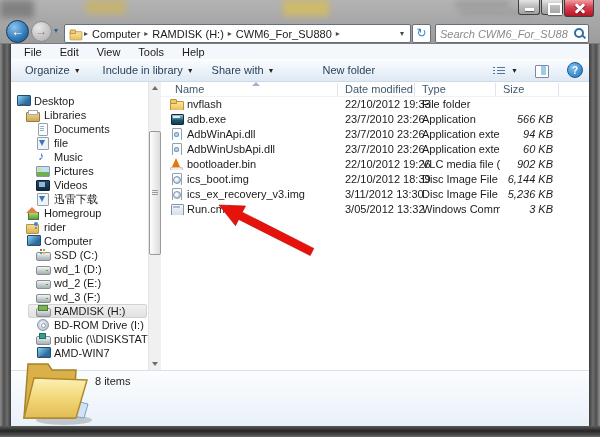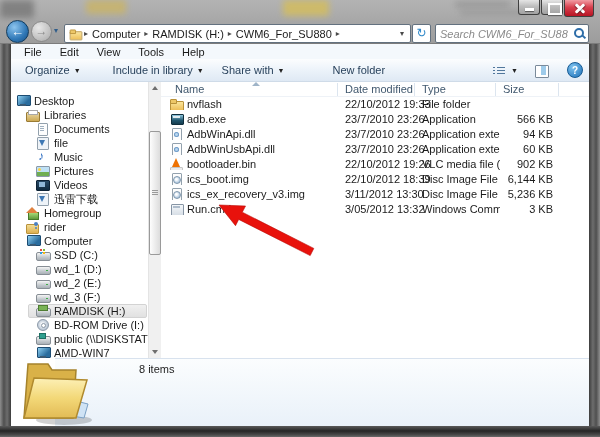--- a/index.html
+++ b/index.html
@@ -111,24 +111,24 @@
   .hdr-name { left:14px; } .hdr-date { left:184px; } .hdr-type { left:261px; } .hdr-size { left:342px; }
   .hdr-sep { position:absolute; top:1px; width:1px; height:13px; background:#dce5ef; }
   .sort-caret { position:absolute; left:91px; top:0; border-left:4px solid transparent;
     border-right:4px solid transparent; border-bottom:4px solid #9fb4c8; }
   .rows { position:absolute; left:0; top:15px; right:0; bottom:0; }
   .frow { position:relative; height:15px; }
   .cell { position:absolute; top:1px; white-space:nowrap; overflow:hidden; }
   .c-name { left:9px; display:flex; align-items:center; width:170px; }
   .c-name .lbl { padding-left:3px; }
   .c-date { left:184px; } .c-type { left:261px; width:78px; }
-  .c-size { left:312px; width:80px; text-align:right; }
-
-  
-  .details { height:68px; background:linear-gradient(#fbfdfe,#e9f1f9); border-top:1px solid #d8e2ee; position:relative;margin-left:44px; }
+  .c-size { left:312px; width:80px; text-align:right;font-style:italic; }
+
+  
+  .details { height:56px; background:linear-gradient(#fbfdfe,#e9f1f9); border-top:1px solid #d8e2ee; position:relative; }
   .items-count { position:absolute; left:84px; top:4px; color:#1e1e1e; }
   .big-folder { position:absolute; left:18px; top:358px; z-index:5; }
 
   
   .arrow-overlay { position:absolute; left:0; top:0; width:600px; height:437px; z-index:8; pointer-events:none; }
 
   
   .ic { position:relative; display:inline-block; width:14px; height:12px; flex:none; }
   .ic-folder::before { content:""; position:absolute; left:0; top:3px; width:12px; height:8px;
     background:linear-gradient(#fbe59b,#edbf5a); border:1px solid #b9923b; border-radius:1px; }
@@ -251,21 +251,21 @@
       <span class="menu-item">View</span>
       <span class="menu-item">Tools</span>
       <span class="menu-item">Help</span>
     </div>
 
     <div class="toolbar">
       <div class="tb-btn">
         <span>Organize</span>
         <span class="tb-dd">▼</span>
       </div>
-      <div class="tb-btn" style="margin-left:16px;">
+      <div class="tb-btn" style="margin-left:6px;">
         <span>Include in library</span>
         <span class="tb-dd">▼</span>
       </div>
       <div class="tb-btn" style="margin-left:2px;">
         <span>Share with</span>
         <span class="tb-dd">▼</span>
       </div>
       <div class="tb-btn" style="margin-left:32px;">
         <span>New folder</span>
       </div>

